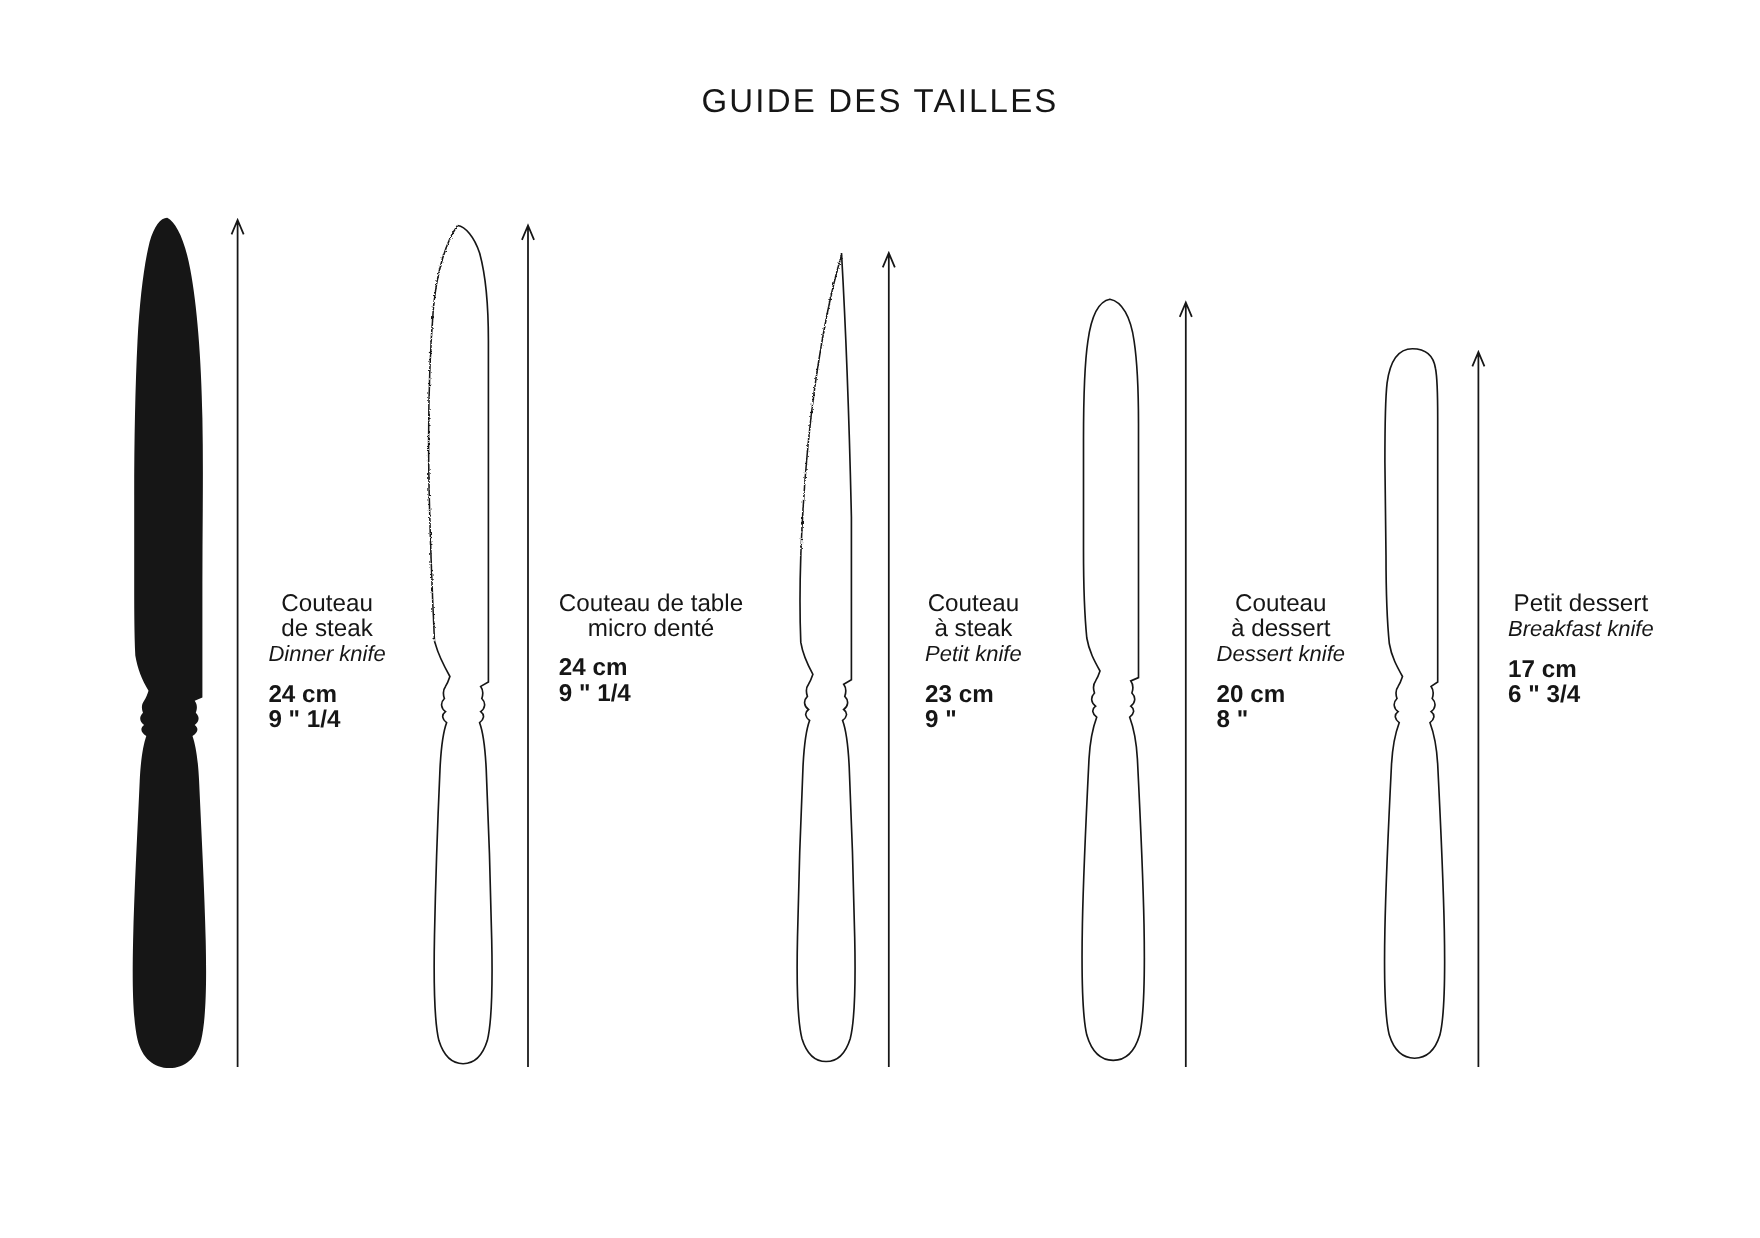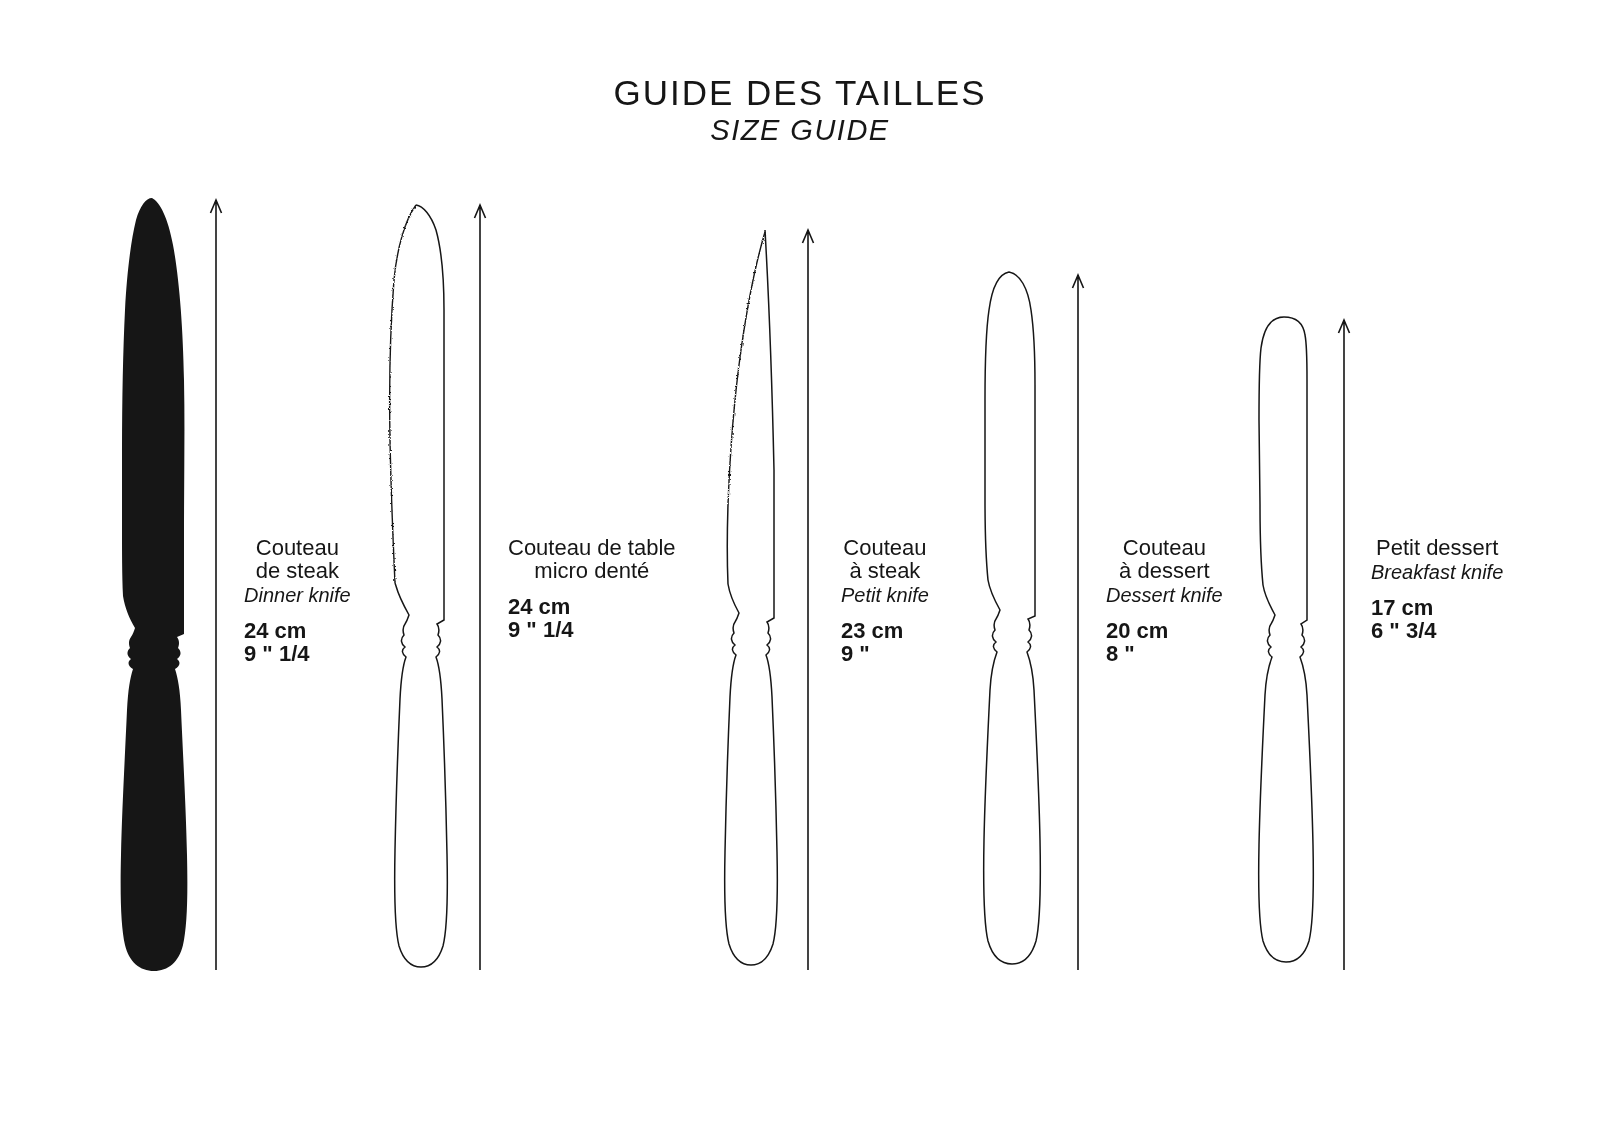--- a/index.html
+++ b/index.html
@@ -12,21 +12,21 @@
     font-family:"Liberation Sans", sans-serif;
     color:#161616;
   }
   .title-block{
     position:absolute;
     left:0; top:72px;
     width:100%;
     text-align:center;
   }
   .main-title{
-    font-size:35px;
+    font-size:30px;
     line-height:42px;
     letter-spacing:2px;
     font-weight:400;
   }
   .sub-title{
     font-size:29px;
     line-height:32px;
     letter-spacing:1.5px;
     font-style:italic;
     font-weight:400;
@@ -62,21 +62,20 @@
     line-height:23px;
   }
 </style>
 </head>
 <body>
 
 <div class="stage">
 
   <div class="title-block">
     <div class="main-title">GUIDE DES TAILLES</div>
-    <div class="sub-title">SIZE GUIDE</div>
   </div>
 
   <svg class="art" width="1600" height="1125" viewBox="0 0 1600 1125">
     <defs>
       <filter id="serrate" x="-15%" y="-3%" width="130%" height="106%">
         <feTurbulence type="fractalNoise" baseFrequency="0.6" numOctaves="1" seed="3" result="n"></feTurbulence>
         <feDisplacementMap in="SourceGraphic" in2="n" scale="3" xChannelSelector="R" yChannelSelector="G"></feDisplacementMap>
       </filter>
     </defs>
 

